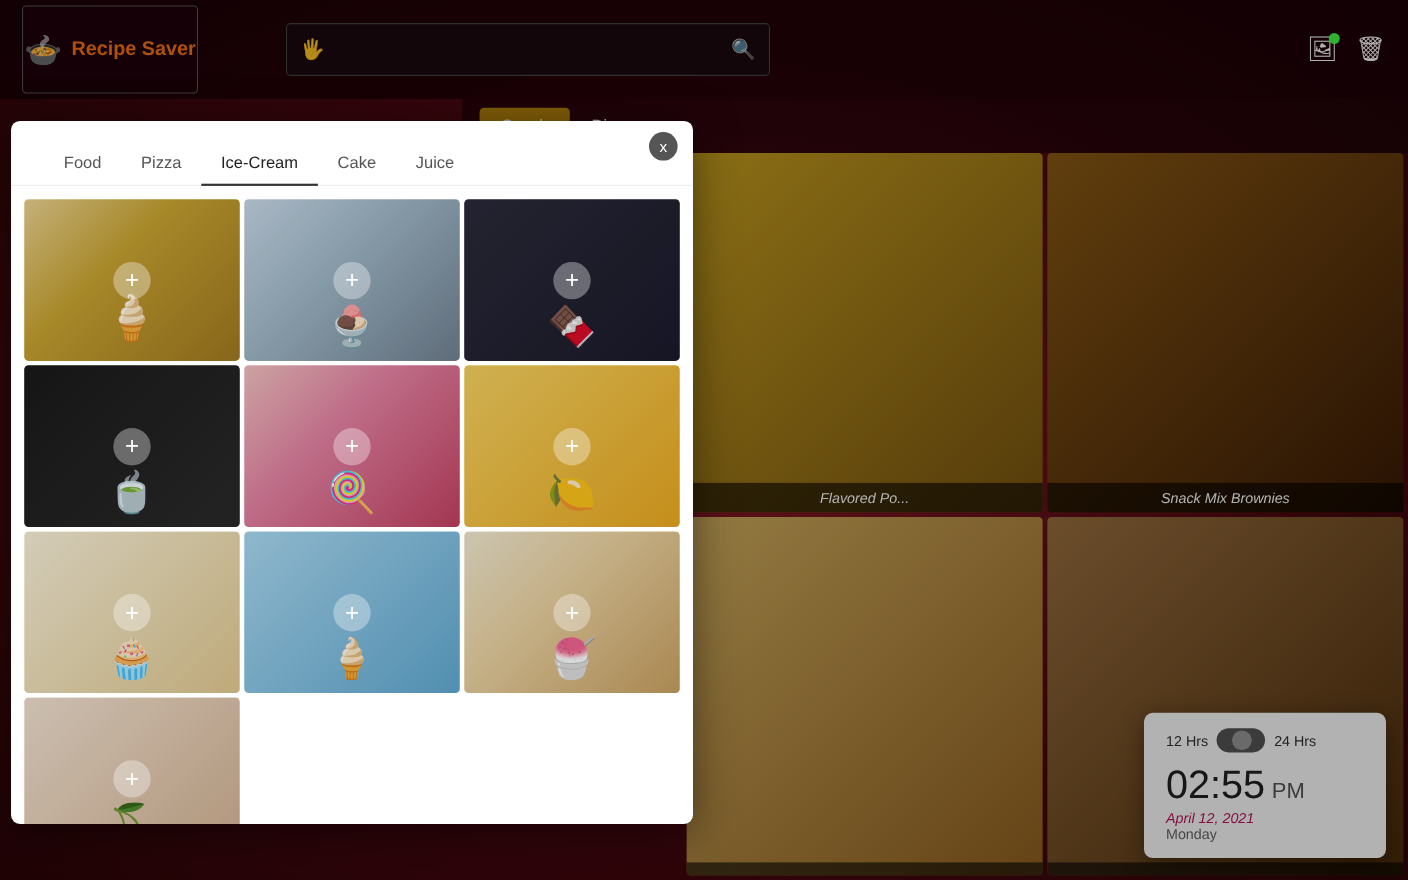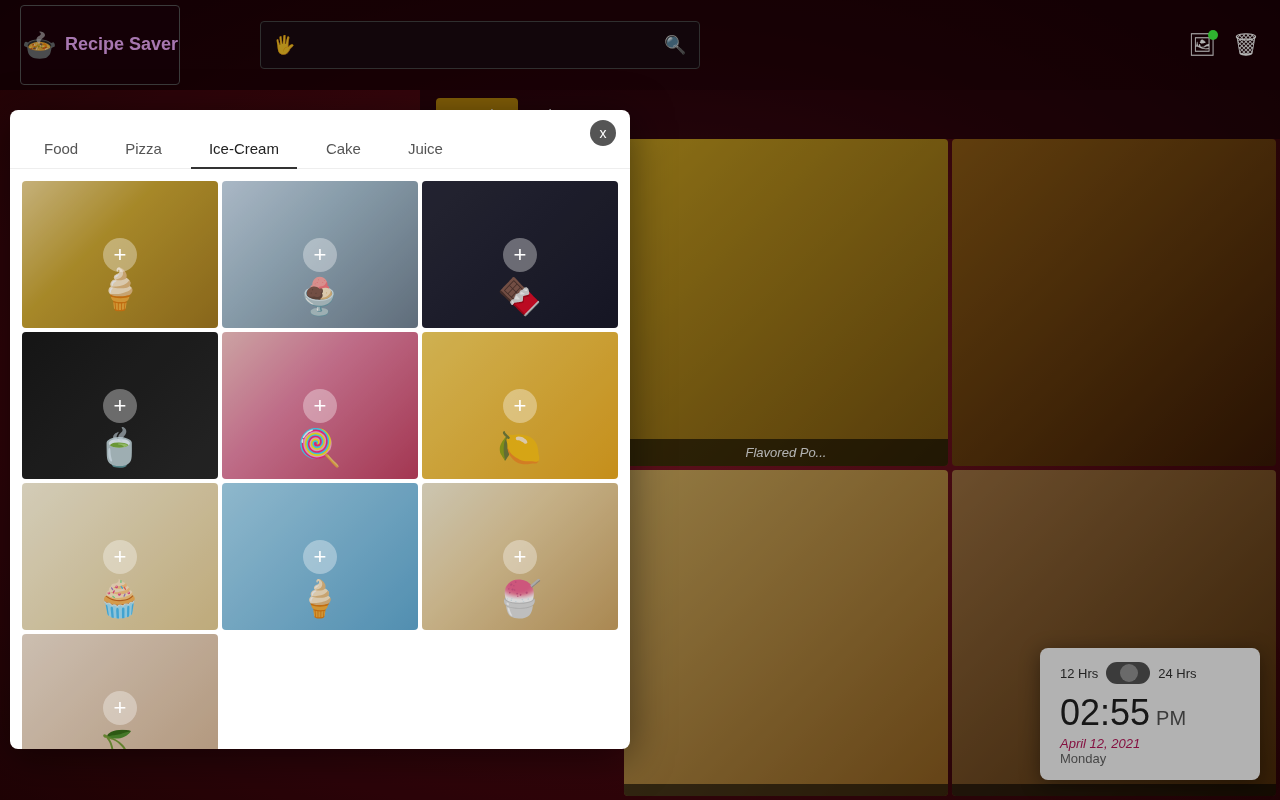--- a/index.html
+++ b/index.html
@@ -21,21 +21,21 @@
     }
     .logo-box {
       width: 160px; height: 80px;
       background: rgba(30,0,10,0.8);
       border: 1px solid #555;
       border-radius: 4px;
       display: flex; align-items: center; justify-content: center;
       flex-shrink: 0;
     }
     .logo-icon { font-size: 28px; color: white; margin-right: 8px; }
-    .logo-text { color: #f0abfc; font-size: 18px; font-weight: bold; line-height: 1.2; }
+    .logo-text { color: #f97316; font-size: 18px; font-weight: bold; line-height: 1.2; }
     .search-bar {
       flex: 1; max-width: 440px;
       background: #1a0a10;
       border: 1px solid #444;
       border-radius: 4px;
       display: flex; align-items: center;
       padding: 0 12px; height: 48px;
       margin-left: 60px;
     }
     .search-icon-left { color: white; font-size: 18px; margin-right: 10px; }
@@ -125,22 +125,22 @@
     .modal-close {
       position: absolute; top: 10px; right: 14px;
       width: 26px; height: 26px; background: #555; color: white;
       border-radius: 50%; border: none; font-size: 14px; cursor: pointer;
       display: flex; align-items: center; justify-content: center;
       z-index: 10;
     }
 
     
     .modal-tabs {
-      display: flex; align-items: center; gap: 11px;
-      padding: 20px 16px 0;
+      display: flex; align-items: center; gap: 0;
+      padding: 20px 30px 0;
       border-bottom: 1px solid #eee;
     }
     .modal-tab {
       padding: 10px 18px; font-size: 15px; cursor: pointer;
       color: #555; background: none; border: none; border-bottom: 2px solid transparent;
       margin-bottom: -1px;
     }
     .modal-tab.active { color: #222; border-bottom: 2px solid #333; font-weight: 500; }
 
     
@@ -218,20 +218,21 @@
 </div>
 
 <div class="main-content">
   <div class="bg-cards">
     <div class="bg-card card-popcorn">
       <div style="width:100%;height:100%;background:linear-gradient(135deg,#c8a020,#7a5510);"></div>
       <div class="bg-card-label">Flavored Po...</div>
     </div>
     <div class="bg-card card-brownies">
       <div style="width:100%;height:100%;background:linear-gradient(135deg,#8b5a14,#3a1a05);"></div>
+      <div class="bg-card-label">Snack Mix Brownies</div>
     </div>
     <div class="bg-card card-light">
       <div style="width:100%;height:100%;background:linear-gradient(135deg,#d4b060,#906020);"></div>
       <div class="bg-card-label"></div>
     </div>
     <div class="bg-card card-coconut">
       <div style="width:100%;height:100%;background:linear-gradient(135deg,#9b7040,#4a2a08);"></div>
       <div class="bg-card-label"></div>
     </div>
   </div>

